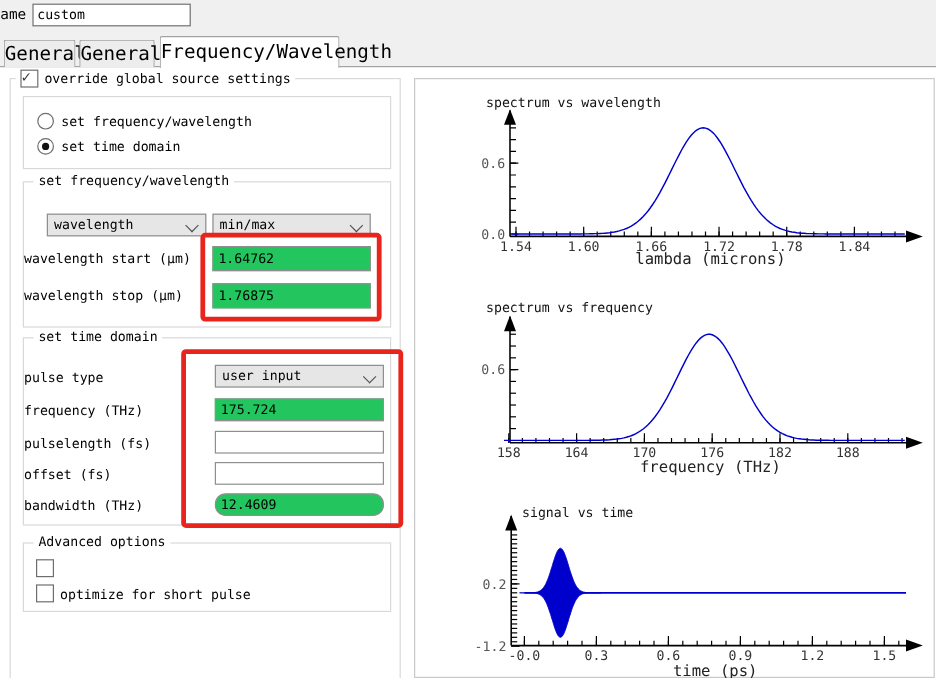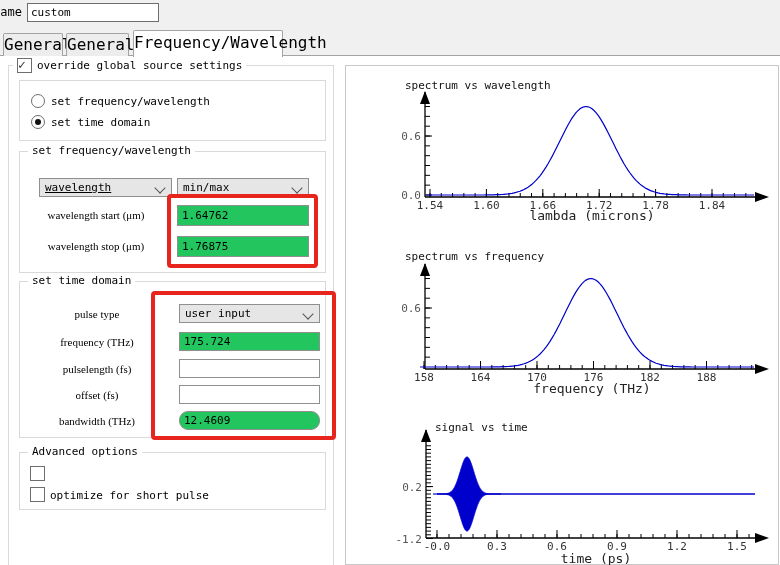--- a/index.html
+++ b/index.html
@@ -16,21 +16,21 @@
   .tab.active{top:30px;height:27px;background:#fff;z-index:3;line-height:24px;}
   
   .gbox{border:1px solid #d9d9d9;background:#fff;}
   .legend{position:absolute;top:-8px;background:#fff;padding:0 4px;white-space:nowrap;display:flex;align-items:center;gap:5px;}
   
   .cb{display:inline-block;width:13px;height:13px;border:1px solid #6e6e6e;background:#fff;position:relative;flex:0 0 auto;}
   .cb.on::after{content:"✓";position:absolute;left:0px;top:-2px;font-size:13px;color:#3a3a3a;}
   .radio{position:absolute;width:12px;height:12px;border:1px solid #6e6e6e;border-radius:50%;background:#fff;}
   .radio.on::after{content:"";position:absolute;left:3px;top:3px;width:6px;height:6px;border-radius:50%;background:#111;}
   .lbl{position:absolute;white-space:nowrap;}
-  .rlbl{position:absolute;white-space:nowrap;text-align:center;font-family:Liberation Serif, serif;}
+  .rlbl{position:absolute;white-space:nowrap;text-align:left;}
   .dd{position:absolute;border:1px solid #8f8f8f;background:#e6e6e6;box-sizing:border-box;padding:2px 16px 0 5px;white-space:nowrap;overflow:hidden;}
   .chev{position:absolute;right:7px;top:5px;width:7px;height:7px;border-left:1px solid #555;border-bottom:1px solid #555;transform:rotate(-45deg);}
   .field{position:absolute;border:1px solid #8f8f8f;background:#fff;box-sizing:border-box;
          font:11px "DejaVu Sans Mono",monospace;padding:1px 4px;}
   .field.ro{background:#22c55e;}
   
   .redrect{position:absolute;border:4px solid #e8251d;border-radius:4px;z-index:6;pointer-events:none;}
   
   #plots-panel{left:345px;top:65px;width:434px;height:500px;border:1px solid #c9c9c9;background:#fff;}
 </style>
@@ -55,21 +55,21 @@
 
     <div class="gbox abs" style="left:10px;top:14px;width:307px;height:61px;">
       <span class="radio" style="left:11px;top:13px;"></span>
       <span class="lbl" style="left:31px;top:14px;">set frequency/wavelength</span>
       <span class="radio on" style="left:11px;top:34px;"></span>
       <span class="lbl" style="left:31px;top:35px;">set time domain</span>
     </div>
 
     <div class="gbox abs" style="left:10px;top:85px;width:307px;height:122px;">
       <div class="legend" style="left:8px;">set frequency/wavelength</div>
-      <div class="dd" style="left:19px;top:26px;width:133px;height:19px;text-decoration:underline;">
+      <div class="dd" style="left:19px;top:26px;width:133px;height:19px;">
         <span>wavelength</span>
         <span class="chev"></span>
       </div>
       <div class="dd" style="left:157px;top:26px;width:132px;height:19px;">
         <span>min/max</span>
         <span class="chev"></span>
       </div>
       <div class="rlbl" style="left:0;top:57px;width:152px;">wavelength start (μm)</div>
       <input class="field ro" style="left: 157px; top: 53px; width: 132px; height: 21px;" value="1.64762">
       <div class="rlbl" style="left:0;top:88px;width:152px;">wavelength stop (μm)</div>

